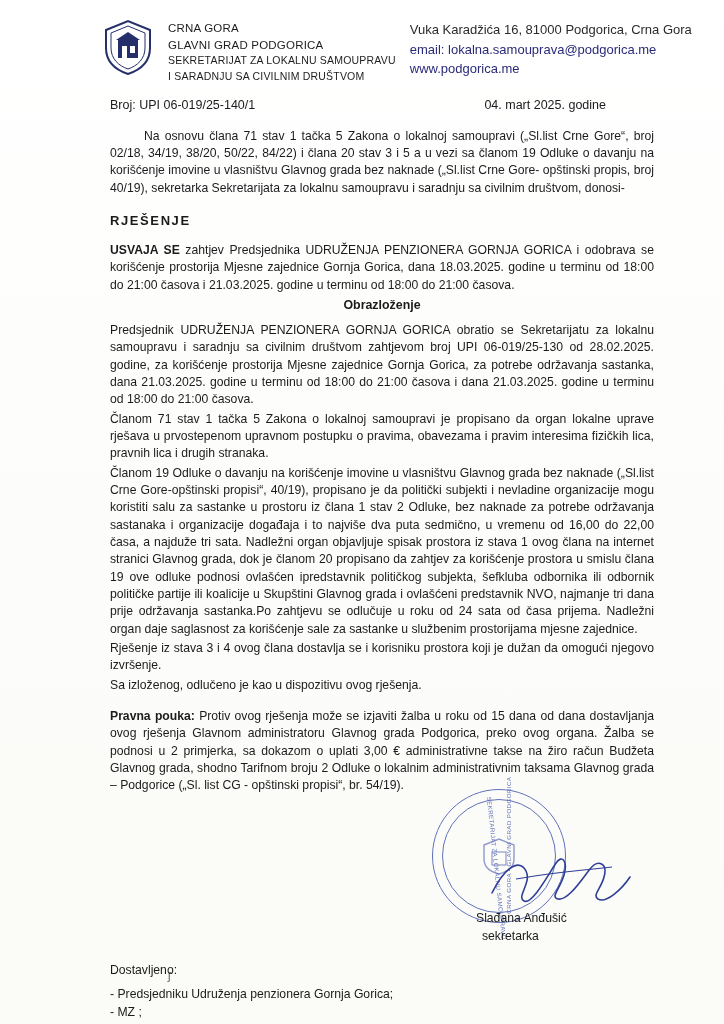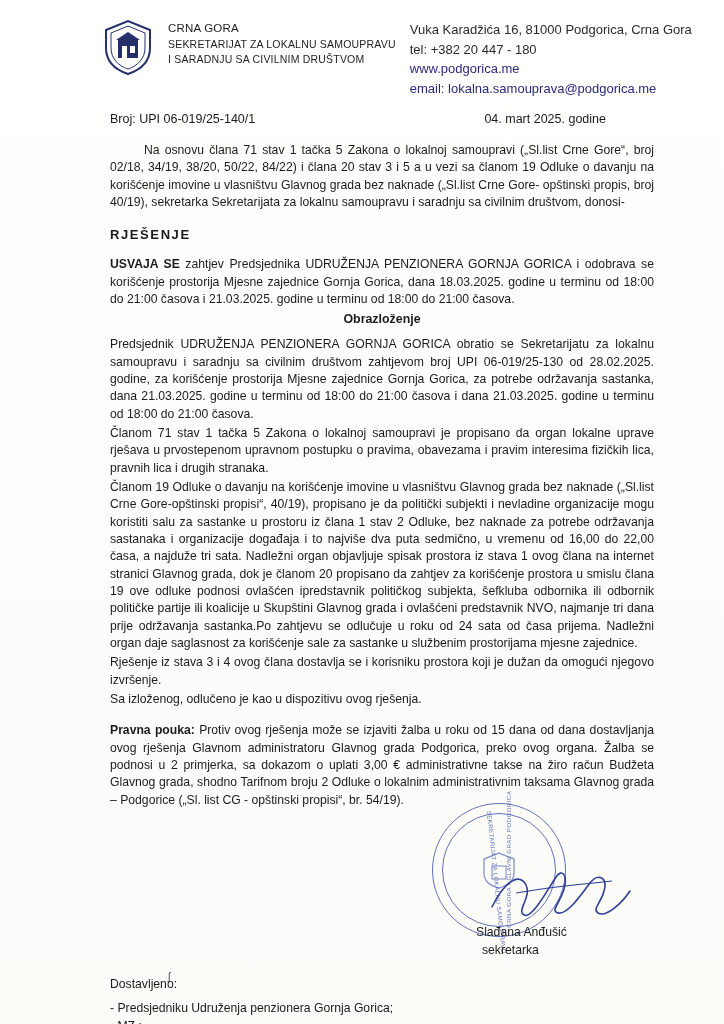--- a/index.html
+++ b/index.html
@@ -223,29 +223,29 @@
           <path d="M9 15 L26 8 L43 15 L43 30 C43 41 35 48 26 51 C17 48 9 41 9 30 Z" fill="#ffffff" stroke="#25306b" stroke-width="1"></path>
           <rect x="16" y="22" width="20" height="18" fill="#25306b"></rect>
           <rect x="20" y="28" width="5" height="12" fill="#ffffff"></rect>
           <rect x="28" y="28" width="5" height="7" fill="#ffffff"></rect>
           <path d="M14 22 L26 14 L38 22 Z" fill="#25306b"></path>
         </svg>
       </div>
 
       <div class="org-block">
         <div class="org-line l1">CRNA GORA</div>
+        <div class="org-line l2">GLAVNI GRAD PODGORICA</div>
         <div class="org-line l3">SEKRETARIJAT ZA LOKALNU SAMOUPRAVU</div>
         <div class="org-line l4">I SARADNJU SA CIVILNIM DRUŠTVOM</div>
       </div>
 
       <div class="contact-block">
         <div class="contact-line">Vuka Karadžića 16, 81000 Podgorica, Crna Gora</div>
-        <div class="contact-line">tel: +382 20 447 - 180</div>
+        <div class="contact-line mail">email: lokalna.samouprava@podgorica.me</div>
         <div class="contact-line web">www.podgorica.me</div>
-        <div class="contact-line mail">email: lokalna.samouprava@podgorica.me</div>
       </div>
     </div>
 
     <div class="ref-row">
       <div class="ref-number">Broj: UPI 06-019/25-140/1</div>
       <div class="ref-date">04. mart 2025. godine</div>
     </div>
 
     <div class="body-wrap">
 

